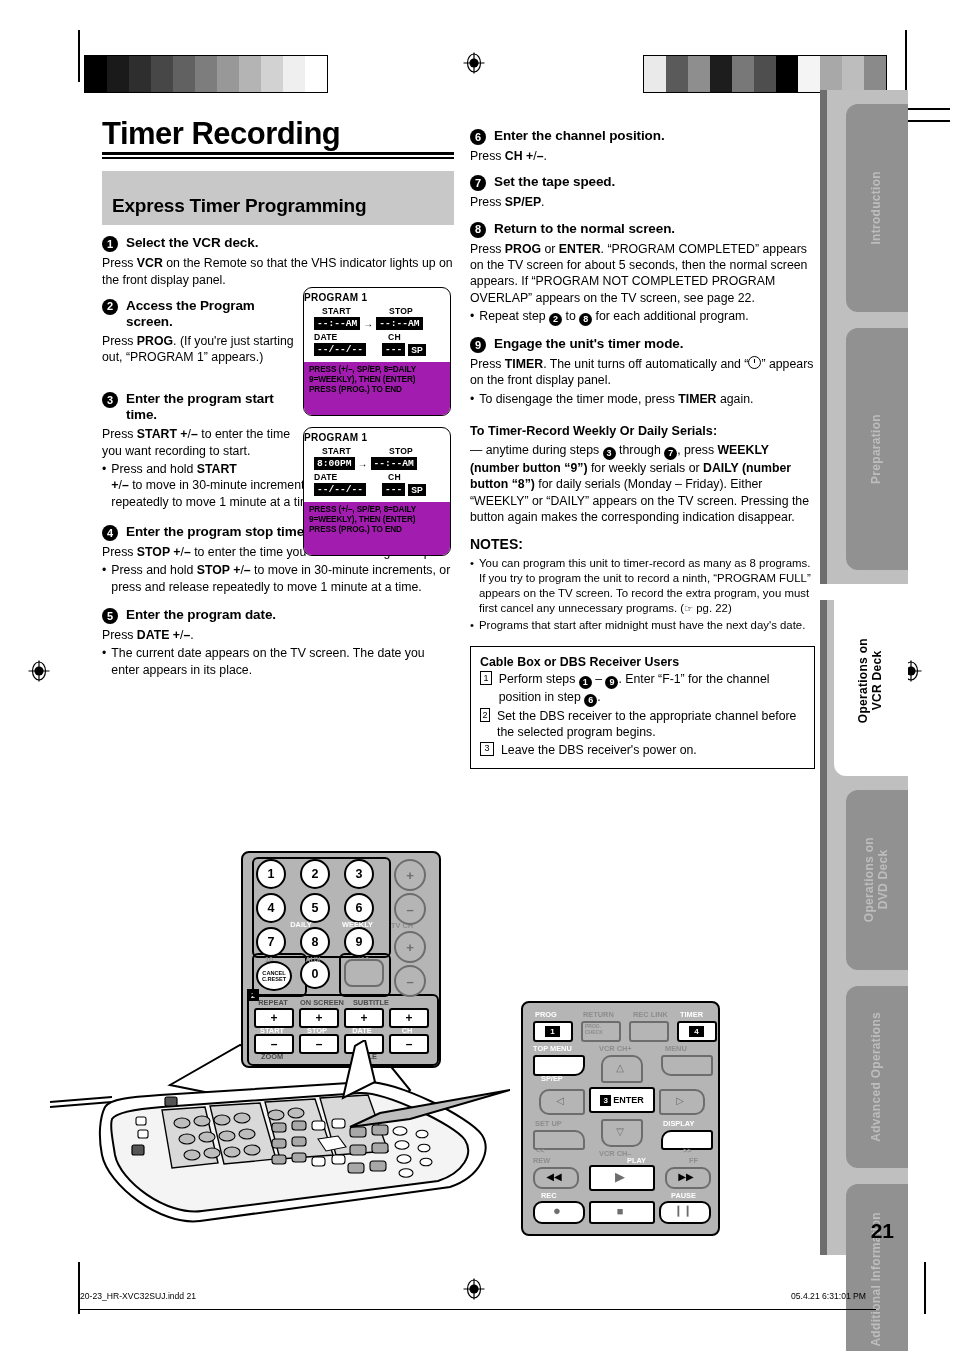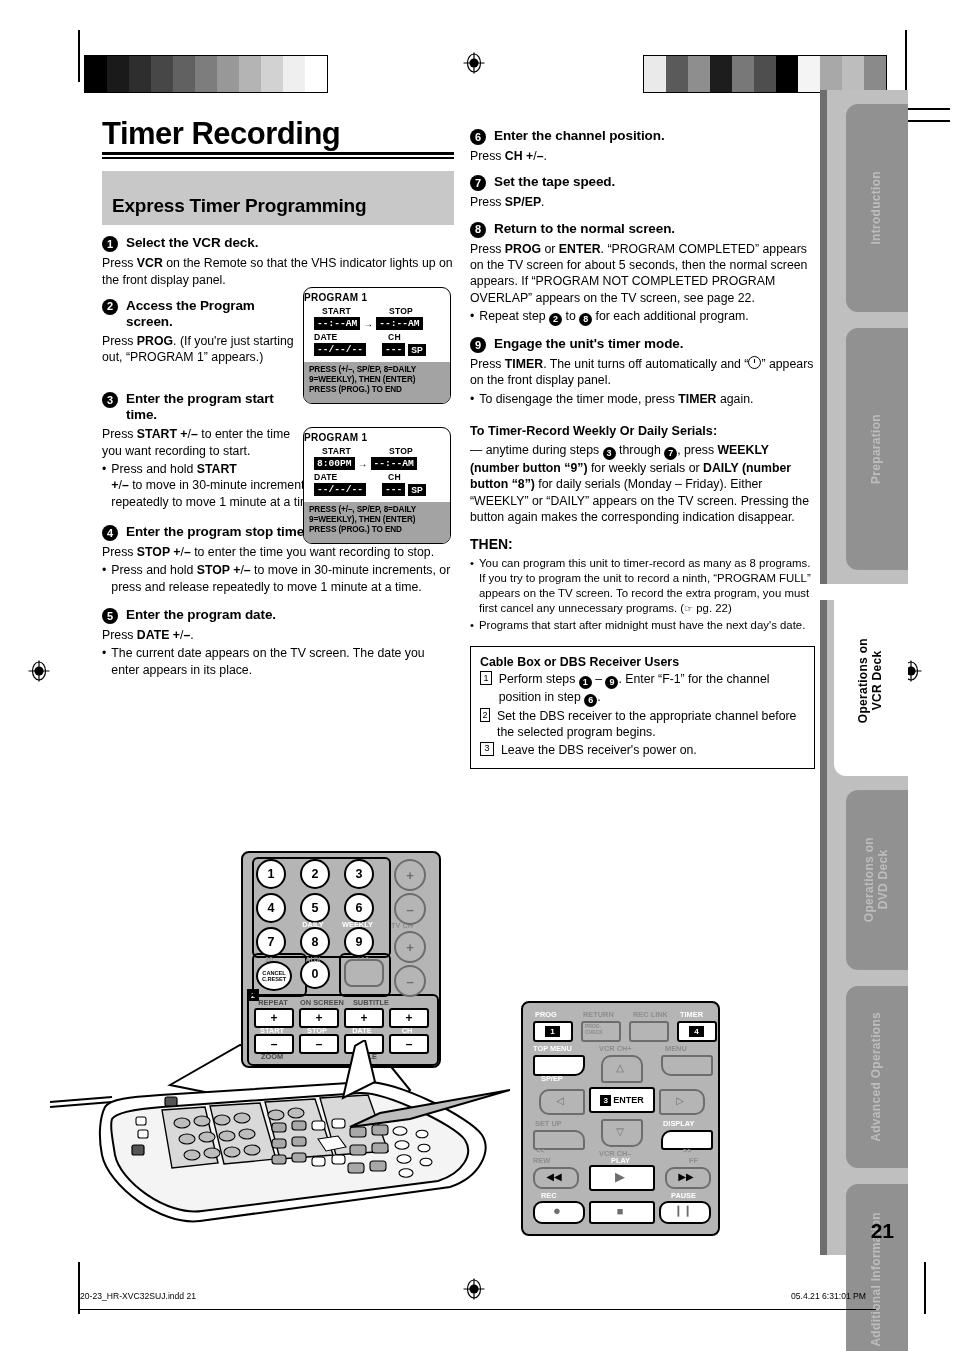--- a/index.html
+++ b/index.html
@@ -61,21 +61,21 @@
   .osd .grid{padding:0 10px 4px 10px;}
   .rowlbl{display:flex;font-size:8.6px;font-weight:bold;letter-spacing:.2px;}
   .rowlbl .c1{width:66px;padding-left:8px;}
   .rowlbl .c2{width:66px;padding-left:16px;}
   .rowval{display:flex;align-items:center;margin:1px 0 2px 0;}
   .seg{background:#000;color:#fff;font-family:"Liberation Mono",monospace;font-size:9.6px;
        font-weight:bold;padding:1px 3px;letter-spacing:0px;display:inline-block;}
   .arrow{width:16px;text-align:center;font-size:10px;}
   .chcell{display:flex;align-items:center;gap:3px;}
   .spbox{background:#000;color:#fff;font-size:8.6px;font-weight:bold;padding:1px 3px;}
-  .osd .foot{background:#a3a3a3;font-size:8.2px;font-weight:bold;line-height:1.22;padding:3px 5px 8px 5px;
+  .osd .foot{background:#a21caf;font-size:8.2px;font-weight:bold;line-height:1.22;padding:3px 5px 20px 5px;
              letter-spacing:-.1px;}
 
   
   .keypad{position:absolute;left:241px;top:851px;width:196px;height:213px;background:#b5b5b5;
           border:2.5px solid #000;border-radius:8px;}
   .kgroup{position:absolute;border:2px solid #000;border-radius:6px;}
   .kbtn{position:absolute;background:#fff;border:2px solid #000;border-radius:50%;
         display:flex;align-items:center;justify-content:center;font-size:12.5px;font-weight:bold;}
   .kround{position:absolute;background:#b5b5b5;border:2px solid #6d6d6d;border-radius:50%;
           display:flex;align-items:center;justify-content:center;color:#6d6d6d;font-size:13px;font-weight:bold;}
@@ -360,21 +360,21 @@
     <div class="li">
       <span class="dot">•</span>
       <span>To disengage the timer mode, press <b>TIMER</b> again.</span>
     </div>
 
     <div style="margin-top:16px;">
       <div style="font-weight:bold;font-size:12.6px;">To Timer-Record Weekly Or Daily Serials:</div>
       <p>— anytime during steps <span class="inum">3</span> through <span class="inum">7</span>, press <b>WEEKLY (number button “9”)</b> for weekly serials or <b>DAILY (number button “8”)</b> for daily serials (Monday – Friday). Either “WEEKLY” or “DAILY” appears on the TV screen. Pressing the button again makes the corresponding indication disappear.</p>
     </div>
 
-    <div class="notes-h">THEN:</div>
+    <div class="notes-h">NOTES:</div>
     <div class="li" style="font-size:11.4px;">
       <span class="dot">•</span>
       <span>You can program this unit to timer-record as many as 8 programs. If you try to program the unit to record a ninth, “PROGRAM FULL” appears on the TV screen. To record the extra program, you must first cancel any unnecessary programs. (<span class="handgl">☞</span> pg. 22)</span>
     </div>
     <div class="li" style="font-size:11.4px;">
       <span class="dot">•</span>
       <span>Programs that start after midnight must have the next day's date.</span>
     </div>
 
     <div class="cbox">
@@ -477,21 +477,21 @@
     <div class="kbtn" style="left:57px;top:6px;width:26px;height:26px;">2</div>
     <div class="kbtn" style="left:101px;top:6px;width:26px;height:26px;">3</div>
     <div class="kbtn" style="left:13px;top:40px;width:26px;height:26px;">4</div>
     <div class="kbtn" style="left:57px;top:40px;width:26px;height:26px;">5</div>
     <div class="kbtn" style="left:101px;top:40px;width:26px;height:26px;">6</div>
     <div class="kbtn" style="left:13px;top:74px;width:26px;height:26px;">7</div>
     <div class="kbtn" style="left:57px;top:74px;width:26px;height:26px;">8</div>
     <div class="kbtn" style="left:101px;top:74px;width:26px;height:26px;">9</div>
     <div class="kbtn" style="left:57px;top:106px;width:26px;height:26px;">0</div>
 
-    <div class="klbl" style="left:50px;top:67px;width:40px;">DAILY</div>
+    <div class="klbl" style="left:38px;top:67px;width:40px;">DAILY</div>
     <div class="klbl" style="left:93px;top:67px;width:43px;">WEEKLY</div>
     <div class="klbl gray" style="left:13px;top:102px;width:26px;">10</div>
     <div class="klbl gray" style="left:57px;top:102px;width:26px;">AUX</div>
     <div class="klbl gray" style="left:100px;top:102px;width:40px;">+10</div>
     <div class="klbl gray" style="left:148px;top:68px;width:44px;text-align:left;">TV CH</div>
 
     <div class="kcancel" style="left:13px;top:108px;width:32px;height:26px;">
       <span>CANCEL</span>
       <span>C.RESET</span>
     </div>
@@ -575,21 +575,21 @@
     <div class="r2arrow" style="left:78px;top:118px;width:38px;height:20px;">▽</div>
 
     <div class="r2lbl" style="left:140px;top:116px;">DISPLAY</div>
     <div class="r2btn" style="left:138px;top:127px;width:48px;height:16px;border-radius:10px 3px 3px 3px;"></div>
 
     <div class="r2lbl gray" style="left:76px;top:146px;">VCR CH–</div>
     <div class="r2lbl gray" style="left:13px;top:143px;">&lt;&lt;</div>
     <div class="r2lbl gray" style="left:160px;top:143px;">&gt;&gt;</div>
     <div class="r2lbl gray" style="left:10px;top:153px;">REW</div>
     <div class="r2lbl gray" style="left:166px;top:153px;">FF</div>
-    <div class="r2lbl" style="left:88px;top:153px;">PLAY</div>
+    <div class="r2lbl" style="left:104px;top:153px;">PLAY</div>
 
     <div class="r2btn gray" style="left:10px;top:164px;width:42px;height:18px;border-radius:9px;"></div>
     <div class="r2arrow" style="left:10px;top:164px;width:42px;height:18px;color:#000;">◀◀</div>
     <div class="r2btn" style="left:66px;top:162px;width:62px;height:22px;"></div>
     <div class="r2arrow" style="left:66px;top:162px;width:62px;height:22px;font-size:13px;">▶</div>
     <div class="r2btn gray" style="left:142px;top:164px;width:42px;height:18px;border-radius:9px;"></div>
     <div class="r2arrow" style="left:142px;top:164px;width:42px;height:18px;color:#000;">▶▶</div>
 
     <div class="r2lbl" style="left:18px;top:188px;">REC</div>
     <div class="r2lbl" style="left:70px;top:204px;">STOP/CLEAR</div>

